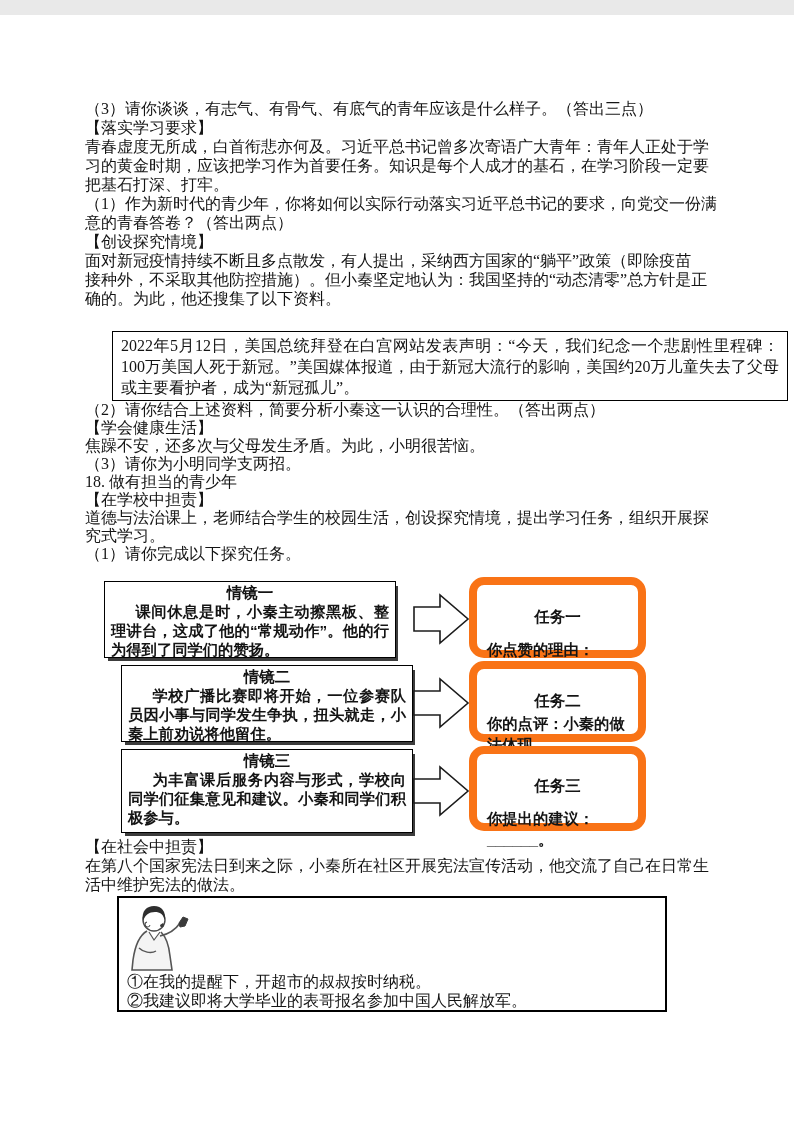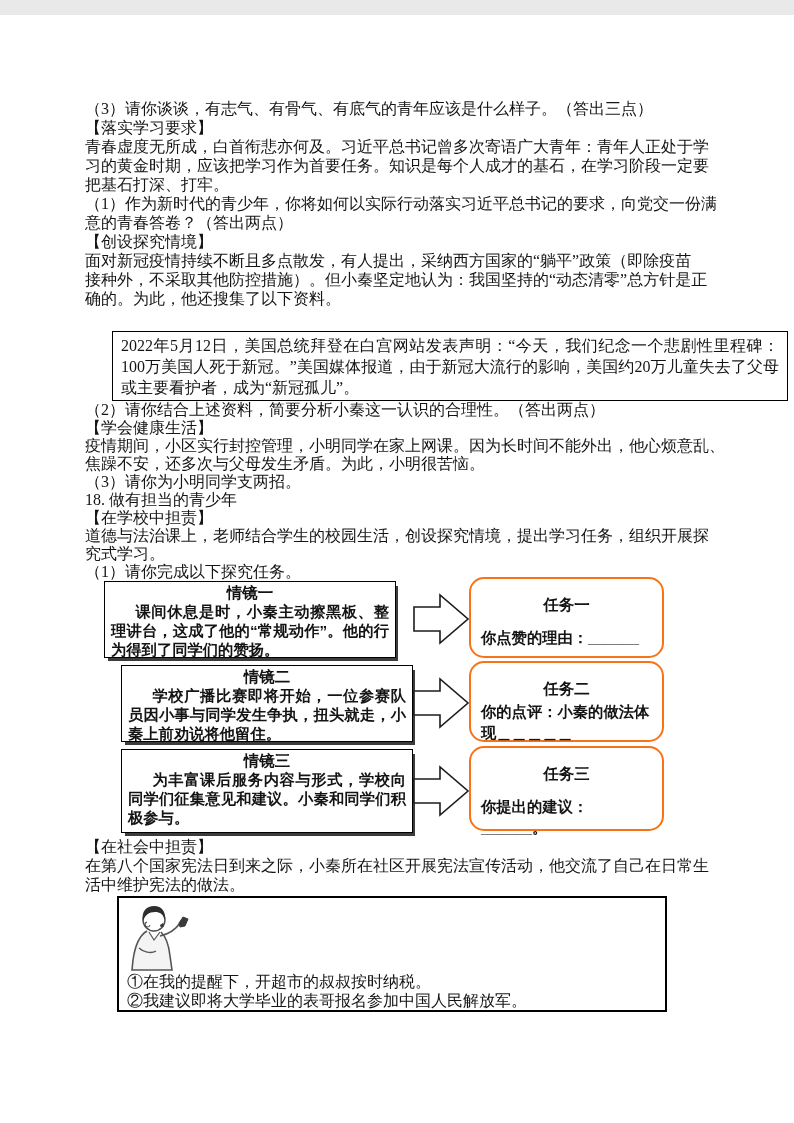--- a/index.html
+++ b/index.html
@@ -26,22 +26,22 @@
     border:1.5px solid #000;
     box-shadow:3px 4px 0 -1px #3c3c3c;
     font-family:"Liberation Sans","DejaVu Sans",sans-serif;
     font-weight:bold; padding:1px 6px; box-sizing:border-box;
   }
   .sc-title{ text-align:center; font-size:15.5px; line-height:19px; }
   .sc-text{
     font-size:15.3px; line-height:19px; text-align:justify; text-indent:1.6em;
   }
   .task{
-    position:absolute; width:195px; box-sizing:border-box; background:#fff;
-    border:2px solid #f97316; border-radius:15px; padding:16px 10px;
+    position:absolute; width:177px; box-sizing:border-box; background:#fff;
+    border:8px solid #f97316; border-radius:15px; padding:22px 10px;
     font-family:"Liberation Sans","DejaVu Sans",sans-serif; font-weight:bold;
   }
   .task-title{ text-align:center; font-size:15.5px; line-height:19px; }
   .task-text{ font-size:15.3px; line-height:21px; margin-top:13px; }
   .task-text.tight{ margin-top:3px; }
   .arrow{ position:absolute; }
   .arrow polygon{ fill:#ffffff; stroke:#1c1c1c; stroke-width:1.6; }
   .socbox{
     position:absolute; left:117px; top:881px; width:550px; height:116px;
     border:2px solid #000; box-sizing:border-box;
@@ -69,21 +69,20 @@
     <div class="line">确的。为此，他还搜集了以下资料。</div>
   </div>
 
   <div class="resbox">
     <p class="res-text">2022年5月12日，美国总统拜登在白宫网站发表声明：“今天，我们纪念一个悲剧性里程碑：100万美国人死于新冠。”美国媒体报道，由于新冠大流行的影响，美国约20万儿童失去了父母或主要看护者，成为“新冠孤儿”。</p>
   </div>
 
   <div class="block mid" style="left:85px; top:386px; width:665px;">
     <div class="line">（2）请你结合上述资料，简要分析小秦这一认识的合理性。（答出两点）</div>
     <div class="line">【学会健康生活】</div>
-    <div class="line">疫情期间，小区实行封控管理，小明同学在家上网课。因为长时间不能外出，他心烦意乱、</div>
     <div class="line">焦躁不安，还多次与父母发生矛盾。为此，小明很苦恼。</div>
     <div class="line">（3）请你为小明同学支两招。</div>
     <div class="line">18. 做有担当的青少年</div>
     <div class="line">【在学校中担责】</div>
     <div class="line">道德与法治课上，老师结合学生的校园生活，创设探究情境，提出学习任务，组织开展探</div>
     <div class="line">究式学习。</div>
     <div class="line">（1）请你完成以下探究任务。</div>
   </div>
 
   <div class="scenario" style="left:104px; top:566px; width:292px; height:77px;">

